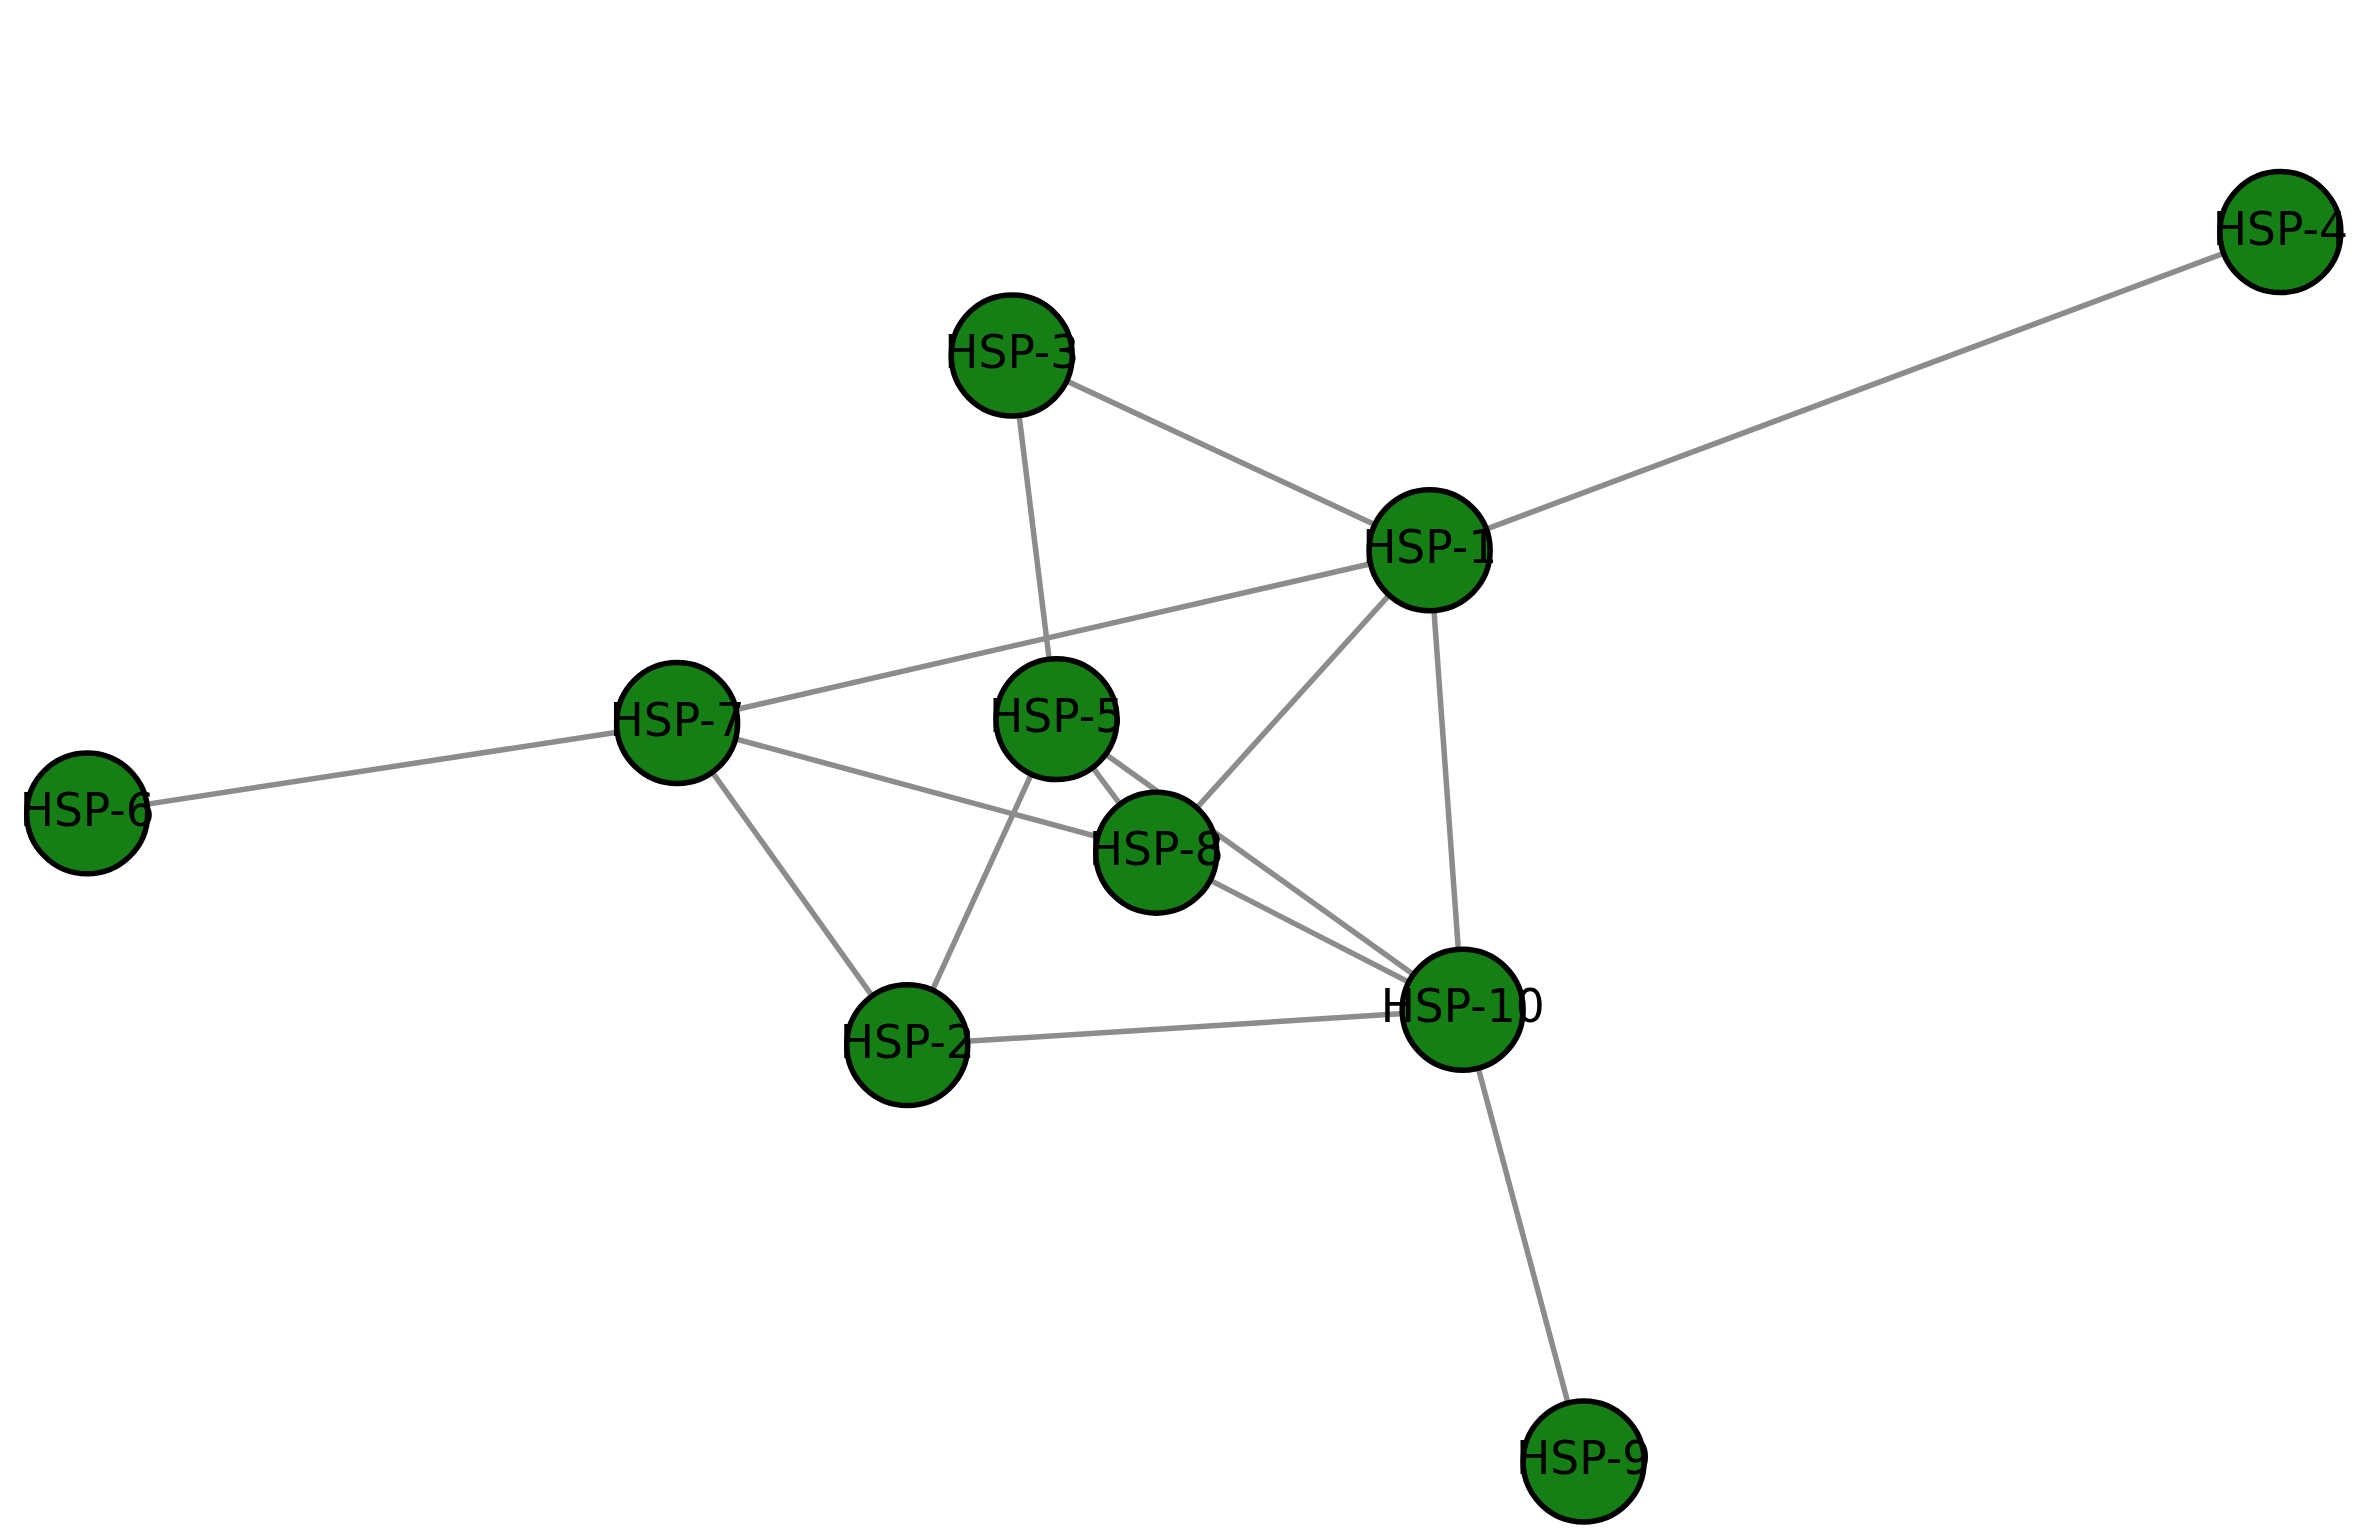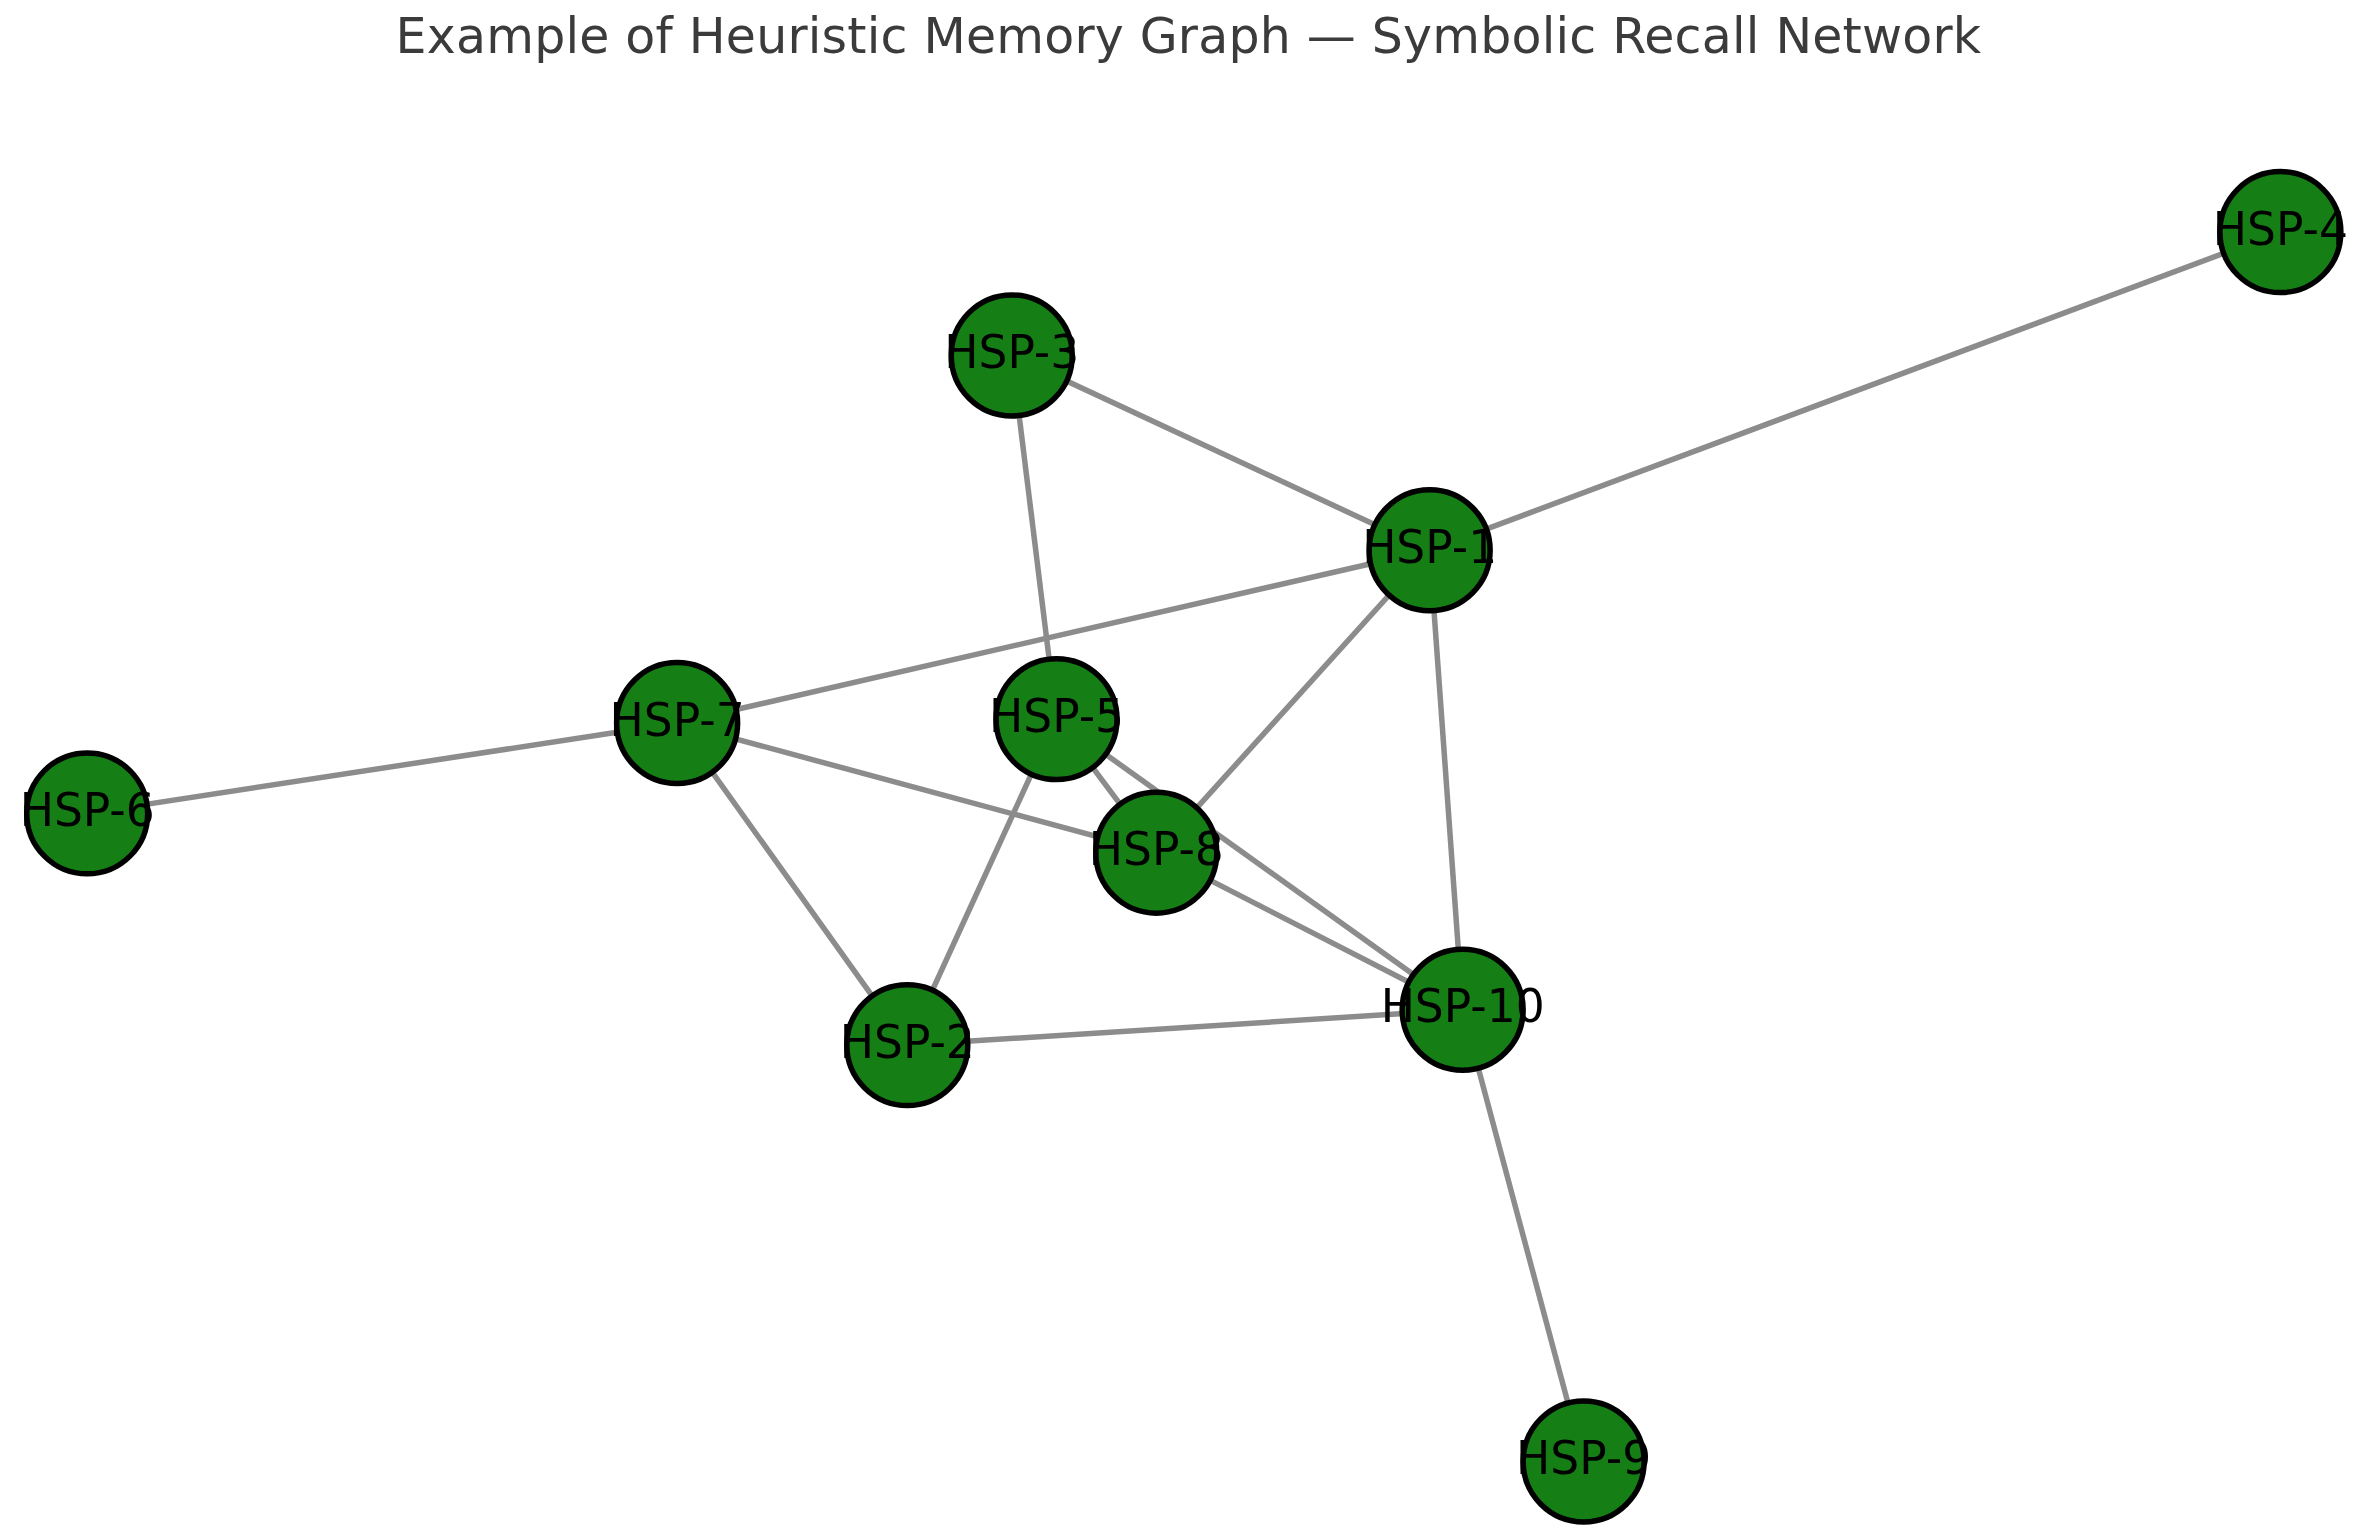--- a/index.html
+++ b/index.html
@@ -56,21 +56,20 @@
     fill: #000000;
     dominant-baseline: middle;
     text-anchor: middle;
   }
 </style>
 </head>
 <body>
 
 <div id="figure">
 
-  <div id="graph-title">Example of Heuristic Memory Graph — Symbolic Recall Network</div>
 
   <svg id="graph-canvas" viewBox="0 0 3026 1957" xmlns="http://www.w3.org/2000/svg">
     <g id="edges-layer">
         <line x1="1288" y1="452" x2="1820" y2="700" class="edge-line" stroke="#8c8c8c" stroke-width="7"></line>
         <line x1="1288" y1="452" x2="1345" y2="915" class="edge-line" stroke="#8c8c8c" stroke-width="7"></line>
         <line x1="1820" y1="700" x2="2903" y2="295" class="edge-line" stroke="#8c8c8c" stroke-width="7"></line>
         <line x1="1820" y1="700" x2="862" y2="920" class="edge-line" stroke="#8c8c8c" stroke-width="7"></line>
         <line x1="1820" y1="700" x2="1472" y2="1085" class="edge-line" stroke="#8c8c8c" stroke-width="7"></line>
         <line x1="1820" y1="700" x2="1862" y2="1285" class="edge-line" stroke="#8c8c8c" stroke-width="7"></line>
         <line x1="862" y1="920" x2="111" y2="1035" class="edge-line" stroke="#8c8c8c" stroke-width="7"></line>

